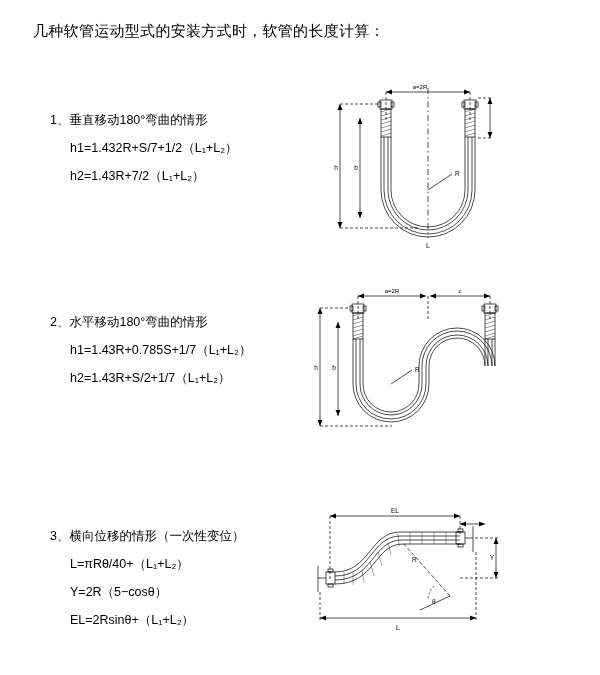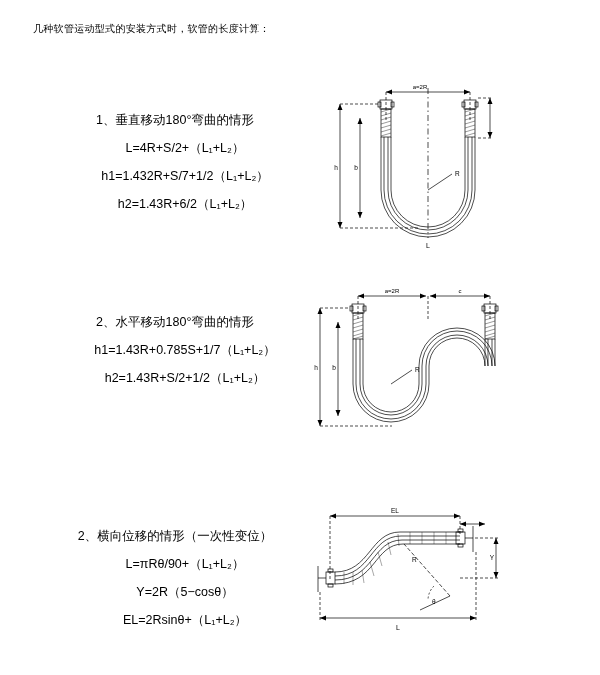--- a/index.html
+++ b/index.html
@@ -12,29 +12,28 @@
     background: #ffffff;
     font-family: "Liberation Sans", sans-serif;
     color: #000000;
     position: relative;
     overflow: hidden;
   }
   .page-title {
     position: absolute;
     left: 33px;
     top: 22px;
-    font-size: 10px;
+    font-size: 15px;
     letter-spacing: 0.3px;
     white-space: nowrap;
   }
   .section {
     position: absolute;
     left: 0;
     width: 600px;
-    text-align: center;
   }
   .sec1 { top: 78px; height: 190px; }
   .sec2 { top: 280px; height: 190px; text-decoration: underline; }
   .sec3 { top: 500px; height: 150px; }
 
   .formulas {
     position: absolute;
     left: 50px;
     top: 34px;
     width: 250px;
@@ -60,23 +59,22 @@
   svg { display: block; }
 </style>
 </head>
 <body>
 
 <div class="page-title">几种软管运动型式的安装方式时，软管的长度计算：</div>
 
 <div class="section sec1">
   <div class="formulas">
     <div class="f-head">1、垂直移动180°弯曲的情形</div>
-    <div class="f-line">L=4R+S/2+（L₁+L₂）</div>
     <div class="f-line">h1=1.432R+S/7+1/2（L₁+L₂）</div>
-    <div class="f-line">h2=1.43R+6/2（L₁+L₂）</div>
+    <div class="f-line">h2=1.43R+7/2（L₁+L₂）</div>
   </div>
   <div class="diagram">
     <svg width="290" height="190" viewBox="0 0 290 190">
       <g stroke="#000" fill="none" stroke-width="0.7">
 
         <line x1="86" y1="14" x2="170" y2="14"></line>
         <path d="M86 14 l6 -2.5 v5 z" fill="#000" stroke="none"></path>
         <path d="M170 14 l-6 -2.5 v5 z" fill="#000" stroke="none"></path>
         <text x="120" y="11" font-size="6" fill="#000" stroke="none" text-anchor="middle">a=2R</text>
 
@@ -143,21 +141,21 @@
         <line x1="178" y1="60" x2="192" y2="60" stroke-dasharray="3,2"></line>
       </g>
     </svg>
   </div>
 </div>
 
 <div class="section sec2">
   <div class="formulas">
     <div class="f-head">2、水平移动180°弯曲的情形</div>
     <div class="f-line">h1=1.43R+0.785S+1/7（L₁+L₂）</div>
-    <div class="f-line">h2=1.43R+S/2+1/2（L₁+L₂）</div>
+    <div class="f-line">h2=1.43R+S/2+1/7（L₁+L₂）</div>
   </div>
   <div class="diagram">
     <svg width="290" height="190" viewBox="0 0 290 190">
       <g stroke="#000" fill="none" stroke-width="0.7">
 
         <line x1="58" y1="16" x2="126" y2="16"></line>
         <path d="M58 16 l6 -2.5 v5 z" fill="#000" stroke="none"></path>
         <path d="M126 16 l-6 -2.5 v5 z" fill="#000" stroke="none"></path>
         <text x="92" y="13" font-size="6" fill="#000" stroke="none" text-anchor="middle">a=2R</text>
         <line x1="130" y1="16" x2="190" y2="16"></line>
@@ -217,22 +215,22 @@
         <path d="M38 42 l-2.5 6 h5 z" fill="#000" stroke="none"></path>
         <path d="M38 136 l-2.5 -6 h5 z" fill="#000" stroke="none"></path>
         <text x="34" y="90" font-size="6.5" fill="#000" stroke="none" text-anchor="middle">b</text>
       </g>
     </svg>
   </div>
 </div>
 
 <div class="section sec3">
   <div class="formulas">
-    <div class="f-head">2、横向位移的情形（一次性变位）</div>
-    <div class="f-line">L=πRθ/90+（L₁+L₂）</div>
+    <div class="f-head">3、横向位移的情形（一次性变位）</div>
+    <div class="f-line">L=πRθ/40+（L₁+L₂）</div>
     <div class="f-line">Y=2R（5−cosθ）</div>
     <div class="f-line">EL=2Rsinθ+（L₁+L₂）</div>
   </div>
   <div class="diagram">
     <svg width="290" height="150" viewBox="0 0 290 150">
       <g stroke="#000" fill="none" stroke-width="0.7">
 
         <line x1="30" y1="16" x2="160" y2="16"></line>
         <path d="M30 16 l6 -2.5 v5 z" fill="#000" stroke="none"></path>
         <path d="M160 16 l-6 -2.5 v5 z" fill="#000" stroke="none"></path>

